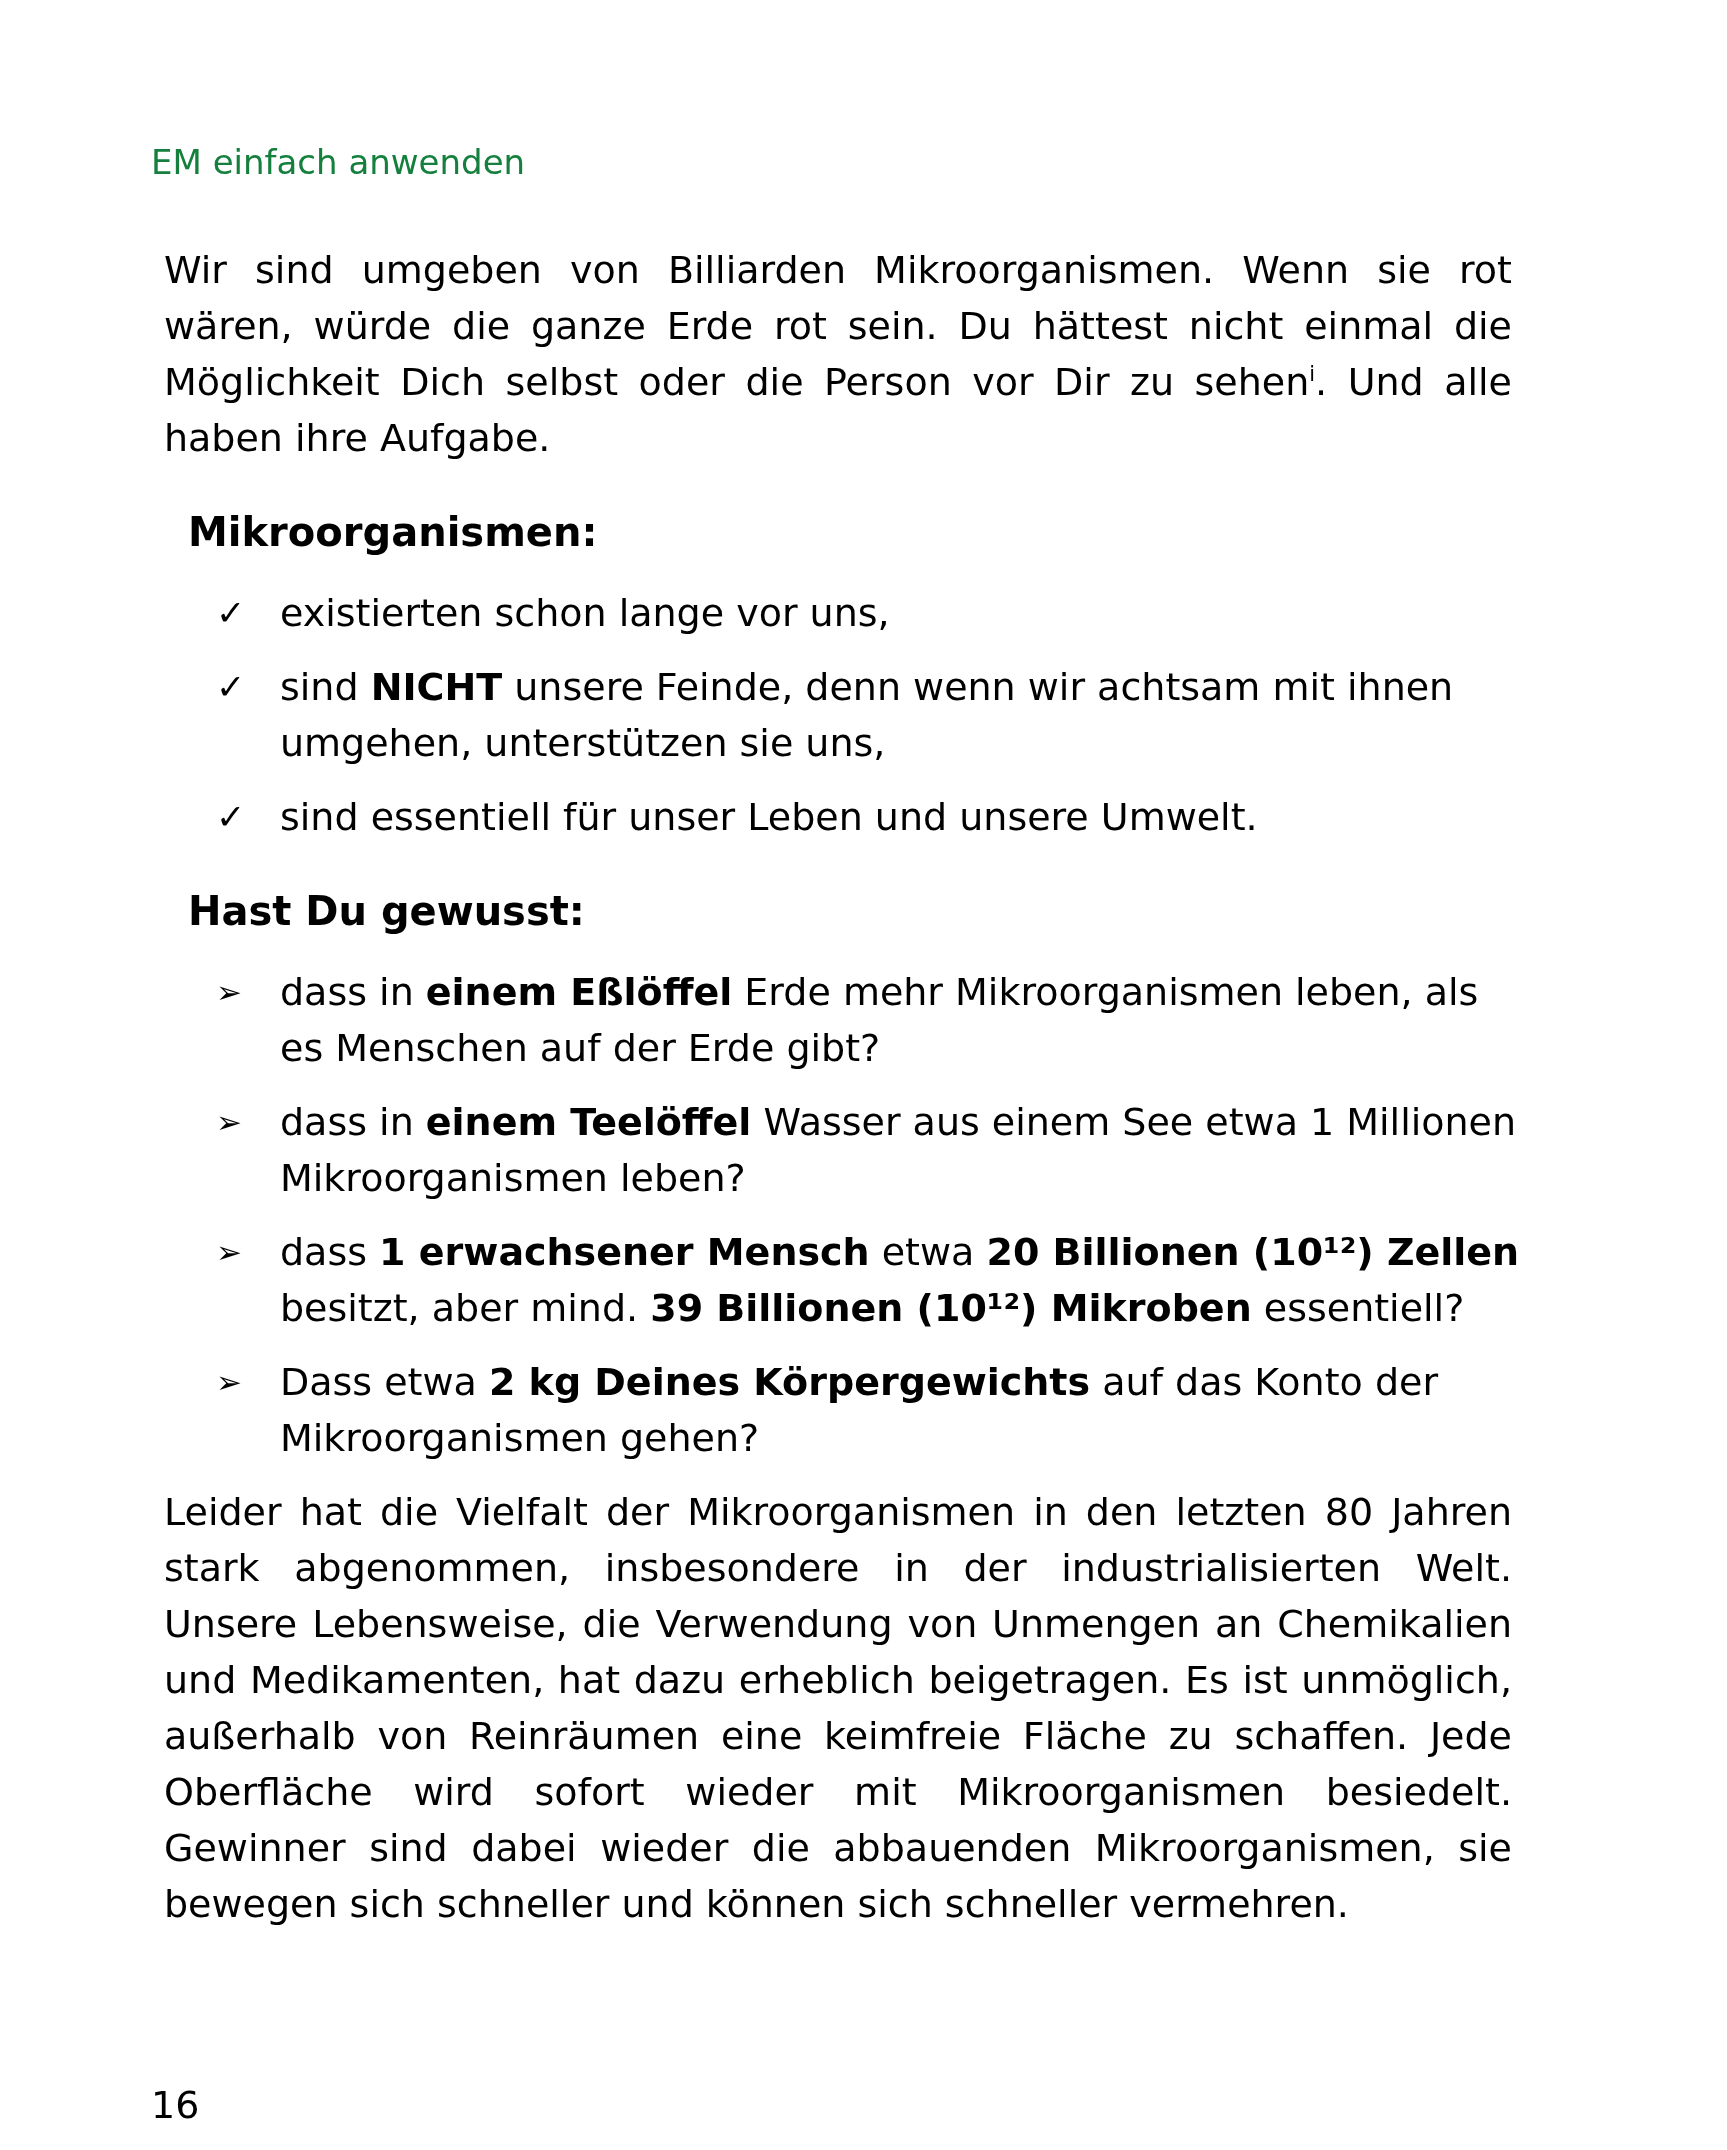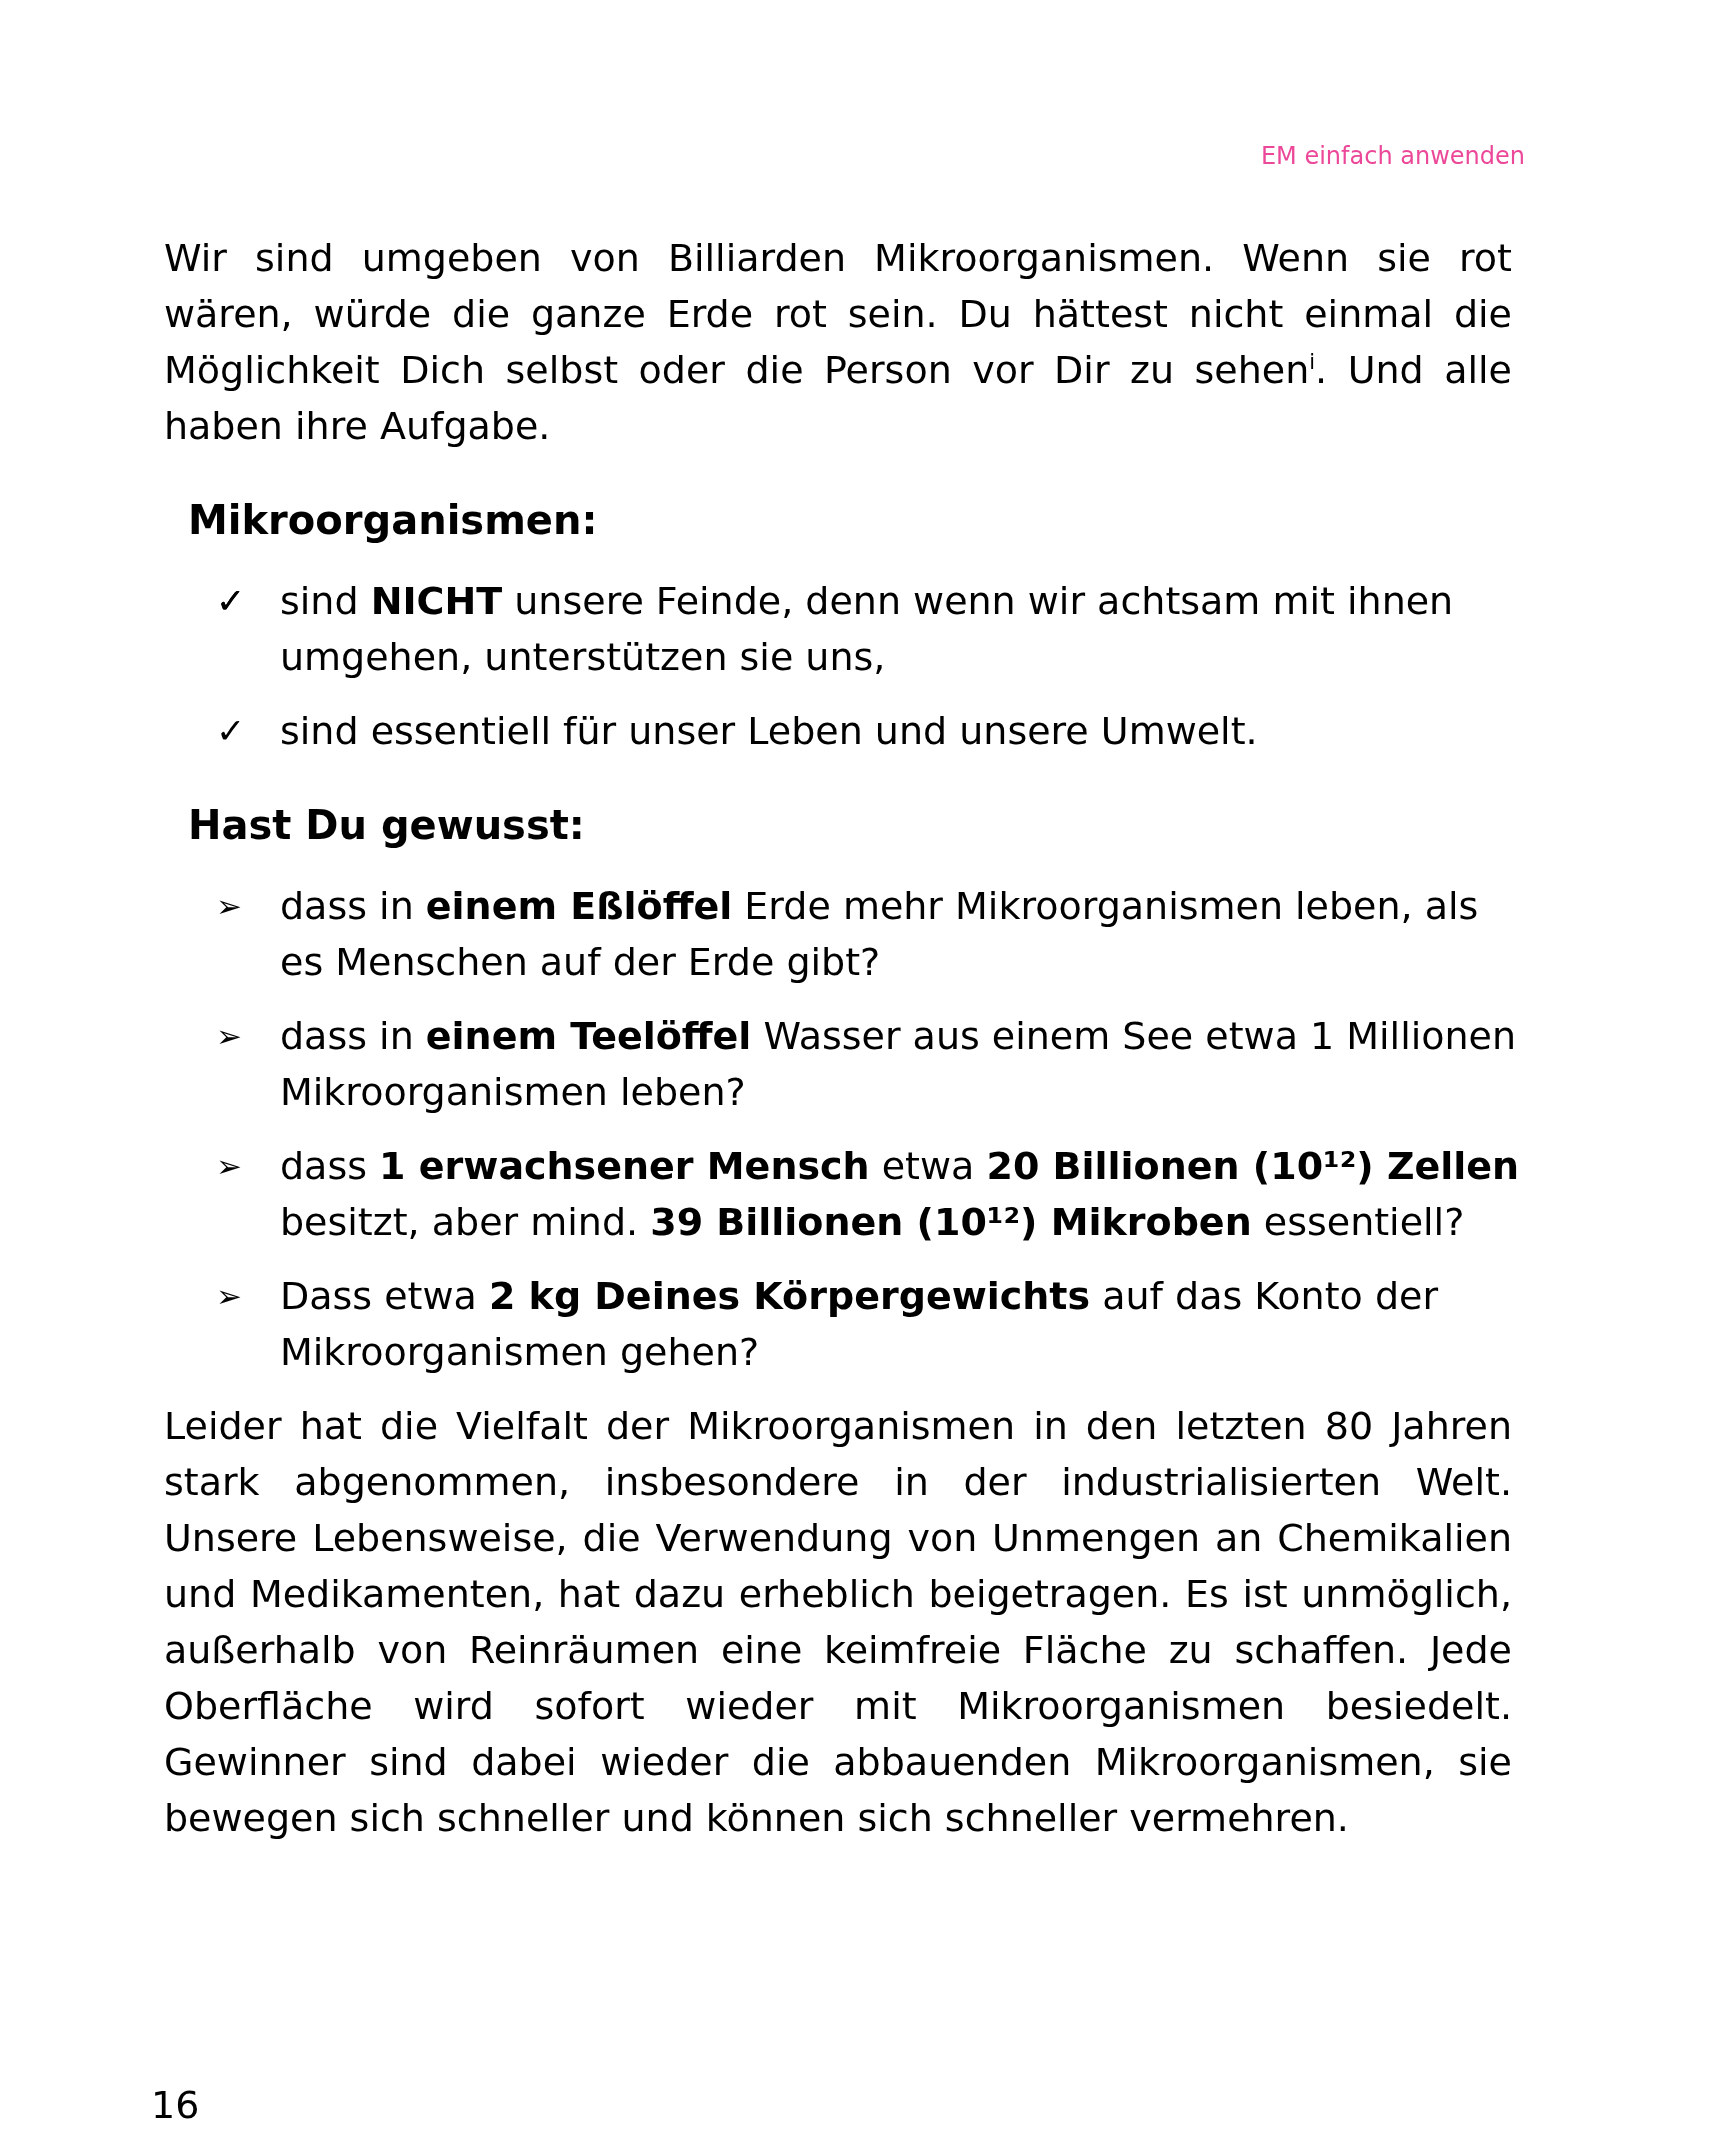--- a/index.html
+++ b/index.html
@@ -13,24 +13,24 @@
     overflow: hidden;
   }
   .page {
     box-sizing: border-box;
     width: 100%;
     height: 100%;
     padding: 142px 202px 0 151px;
     position: relative;
   }
   .running-header {
-    font-size: 24px;
-    text-align: right;
+    font-size: 34px;
+    text-align: left;
     margin: 0 0 60px 0;
-    color: #ec4899;
+    color: #15803d;
   }
   p.para {
     font-size: 38px;
     line-height: 56px;
     text-align: justify;
     margin: 13px;
   }
   .subhead {
     font-size: 40px;
     font-weight: bold;
@@ -76,21 +76,21 @@
 
 <div class="page">
 
   <div class="running-header">EM einfach anwenden</div>
 
   <p class="para"><span>Wir sind umgeben von Billiarden Mikroorganismen. Wenn sie rot wären, würde die ganze Erde rot sein. Du hättest nicht einmal die Möglichkeit Dich selbst oder die Person vor Dir zu sehen</span><sup>i</sup><span>. Und alle haben ihre Aufgabe.</span></p>
 
   <h2 class="subhead">Mikroorganismen:</h2>
 
   <ul class="list check-list">
-    <li><span class="bullet">✓</span></li>
+    <li><span class="bullet">✓</span><span>existierten schon lange vor uns,</span></li>
     <li><span class="bullet">✓</span><span>sind </span><b>NICHT</b><span> unsere Feinde, denn wenn wir achtsam mit ihnen umgehen, unterstützen sie uns,</span></li>
     <li><span class="bullet">✓</span><span>sind essentiell für unser Leben und unsere Umwelt.</span></li>
   </ul>
 
   <h2 class="subhead">Hast Du gewusst:</h2>
 
   <ul class="list arrow-list">
     <li><span class="bullet">➢</span><span>dass in </span><b>einem Eßlöffel</b><span> Erde mehr Mikroorganismen leben, als es Menschen auf der Erde gibt?</span></li>
     <li><span class="bullet">➢</span><span>dass in </span><b>einem Teelöffel</b><span> Wasser aus einem See etwa 1 Millionen Mikroorganismen leben?</span></li>
     <li><span class="bullet">➢</span><span>dass </span><b>1 erwachsener Mensch</b><span> etwa </span><b>20 Billionen (10¹²) Zellen</b><span> besitzt, aber mind. </span><b>39 Billionen (10¹²) Mikroben</b><span> essentiell?</span></li>

